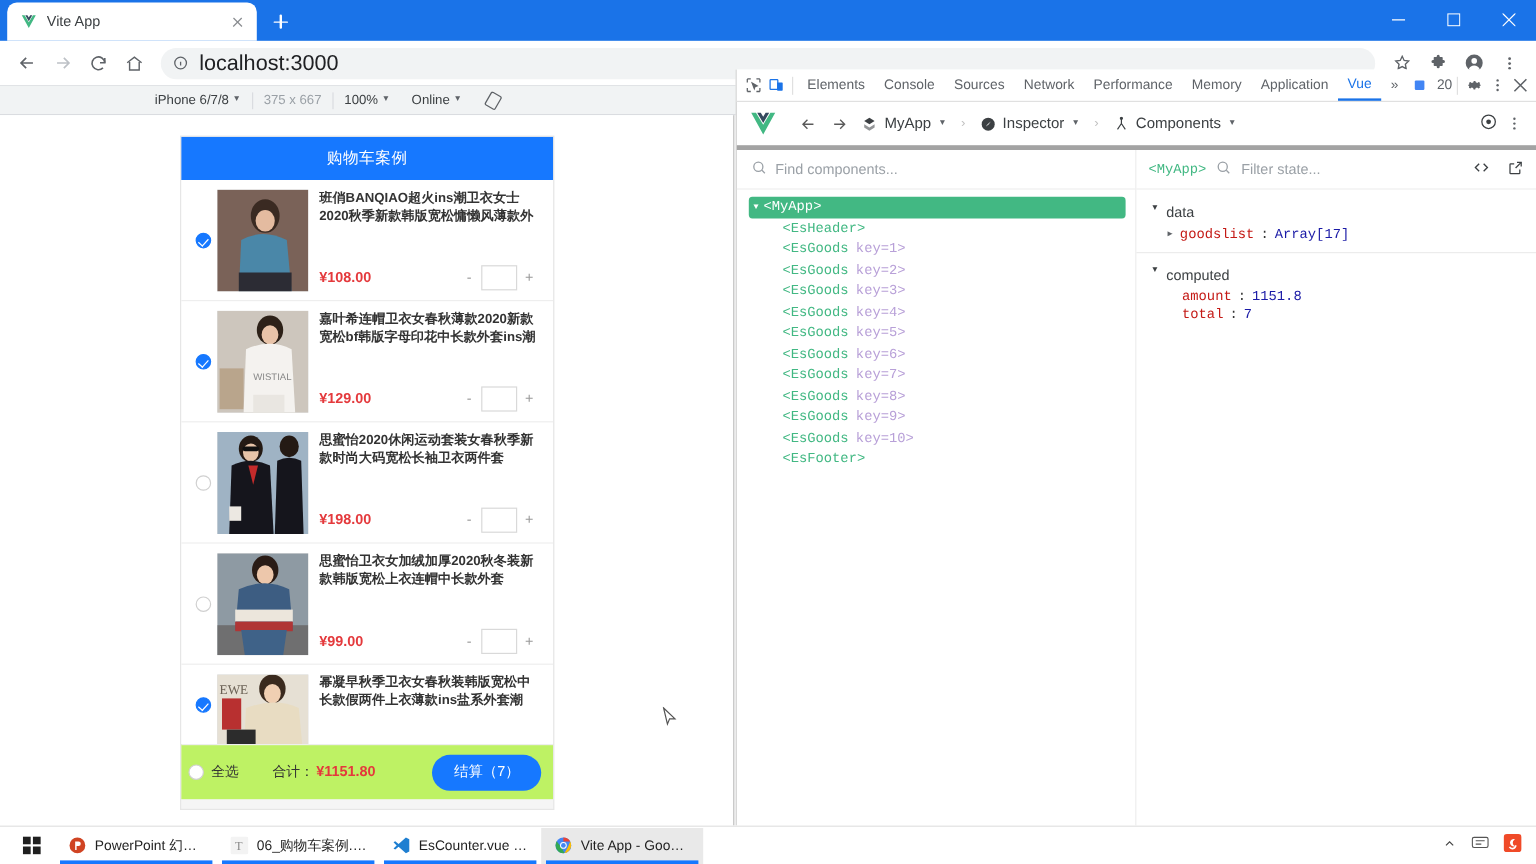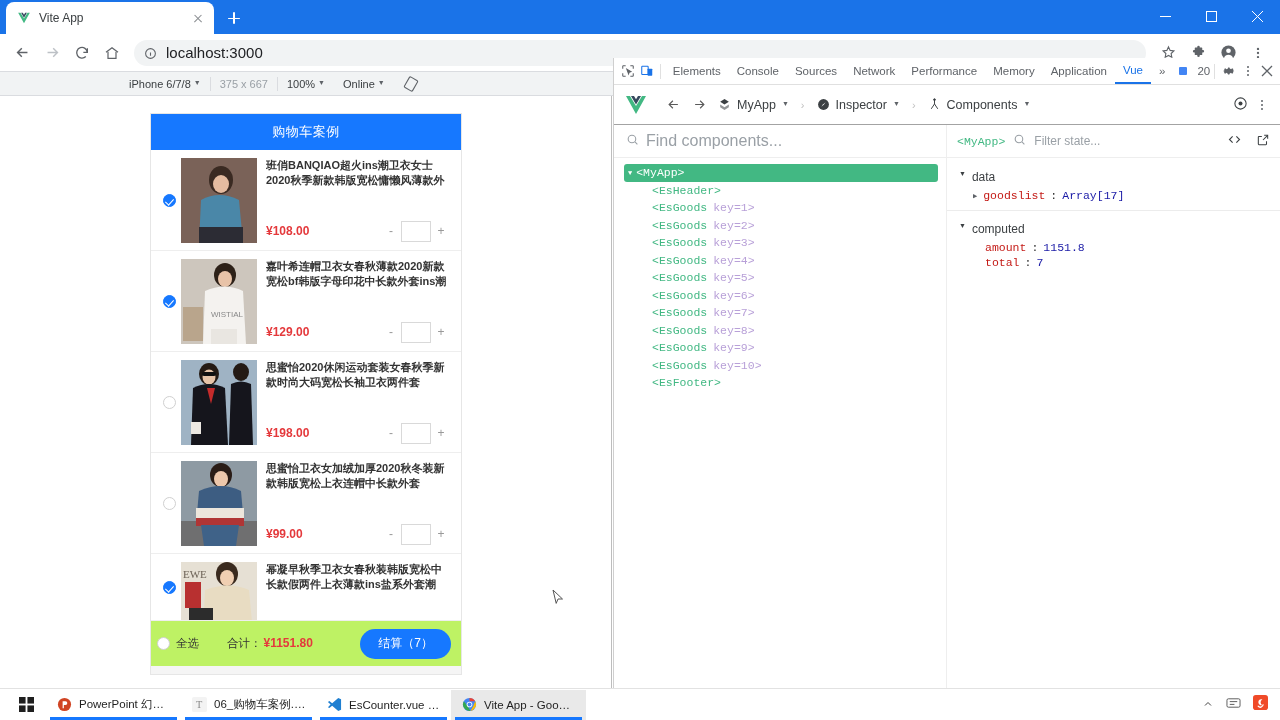--- a/index.html
+++ b/index.html
@@ -57,21 +57,21 @@
   .navbtn {
     width: 28px; height: 28px; display: flex; align-items: center; justify-content: center;
     border-radius: 50%; color: #5f6368; font-size: 15px; flex: 0 0 28px;
   }
   .navbtn.disabled { color: #bdc1c6; }
   .omnibox {
     flex: 1 1 auto; height: 26px; background: #f1f3f4; border-radius: 13px;
     display: flex; align-items: center; padding: 0 10px; gap: 8px; margin: 0 6px;
   }
   .omni-icon { width: 14px; height: 14px; flex: 0 0 14px; }
-  .omni-url { font-size: 15px; color: #202124; }
+  .omni-url { font-size: 18px; color: #202124; }
   .navbar-right { display: flex; align-items: center; gap: 2px; }
 
   
   .devicebar {
     height: 24px; background: #f1f3f4; border-bottom: 1px solid #dadce0;
     display: flex; align-items: center; justify-content: flex-end;
     padding: 0 6px 0 0; gap: 0px; font-size: 11px; color: #3c4043;
     position: relative;
   }
   .devicebar-inner { display: flex; align-items: center; gap: 0; margin-right: auto; margin-left: 120px; }
@@ -160,33 +160,33 @@
   .dt-vsep { width: 1px; height: 15px; background: #e0e0e0; margin: 0 4px; }
   .dt-tab { padding: 0 8px; height: 26px; display: flex; align-items: center; white-space: nowrap; }
   .dt-tab.active { color: #1a73e8; border-bottom: 2px solid #1a73e8; }
   .dt-badge { display: flex; align-items: center; gap: 10px; margin-left: 6px; color: #5f6368; }
   .dt-badge .sq { width: 8px; height: 8px; background: #4285f4; border-radius: 1px; display: inline-block; }
   .dt-dots { width: 16px; display: flex; flex-direction: column; align-items: center; gap: 2px; }
   .dt-dots i { width: 2px; height: 2px; background: #5f6368; border-radius: 50%; display: block; }
 
   .vue-bar {
     height: 40px; display: flex; align-items: center; gap: 0; padding: 0 10px;
-    border-bottom: 1px solid #a3a3a3; font-size: 12.5px; color: #3c4043;
+    border-bottom: 4px solid #a3a3a3; font-size: 12.5px; color: #3c4043;
   }
   .vue-logo { width: 24px; height: 24px; margin-right: 12px; }
   .vb-arrow { width: 26px; height: 26px; display: flex; align-items: center; justify-content: center; color: #5a5a5a; font-size: 14px; }
   .vb-crumb { display: flex; align-items: center; gap: 6px; padding: 0 6px; }
   .vb-sep { color: #c0c0c0; margin: 0 6px; font-size: 11px; }
   .vb-right { margin-left: auto; display: flex; align-items: center; gap: 6px; }
 
   .dt-body { flex: 1 1 auto; display: flex; min-height: 0; }
   .comp-pane { width: 333px; flex: 0 0 333px; border-right: 1px solid #eee; display: flex; flex-direction: column; }
   .find-bar {
     height: 33px; display: flex; align-items: center; gap: 7px; padding: 0 12px;
-    border-bottom: 1px solid #eee; color: #9aa0a6; font-size: 16px;
+    border-bottom: 1px solid #eee; color: #9aa0a6; font-size: 12px;
   }
   .tree { padding: 6px 0 0 0; font-family: "Liberation Mono", "DejaVu Sans Mono", monospace; font-size: 11.5px; }
   .tree-row { height: 17.5px; display: flex; align-items: center; padding-left: 13px; white-space: nowrap; }
   .tree-row.root { background: #42b883; color: #fff; border-radius: 3px; margin: 0 8px 0 10px; padding-left: 4px; }
   .tree-row .tri { font-size: 7px; margin-right: 4px; }
   .tree-row.child { padding-left: 38px; color: #42b883; }
   .tree-key { color: #b8a0d8; margin-left: 6px; }
 
   .state-pane { flex: 1 1 auto; display: flex; flex-direction: column; }
   .state-bar {

